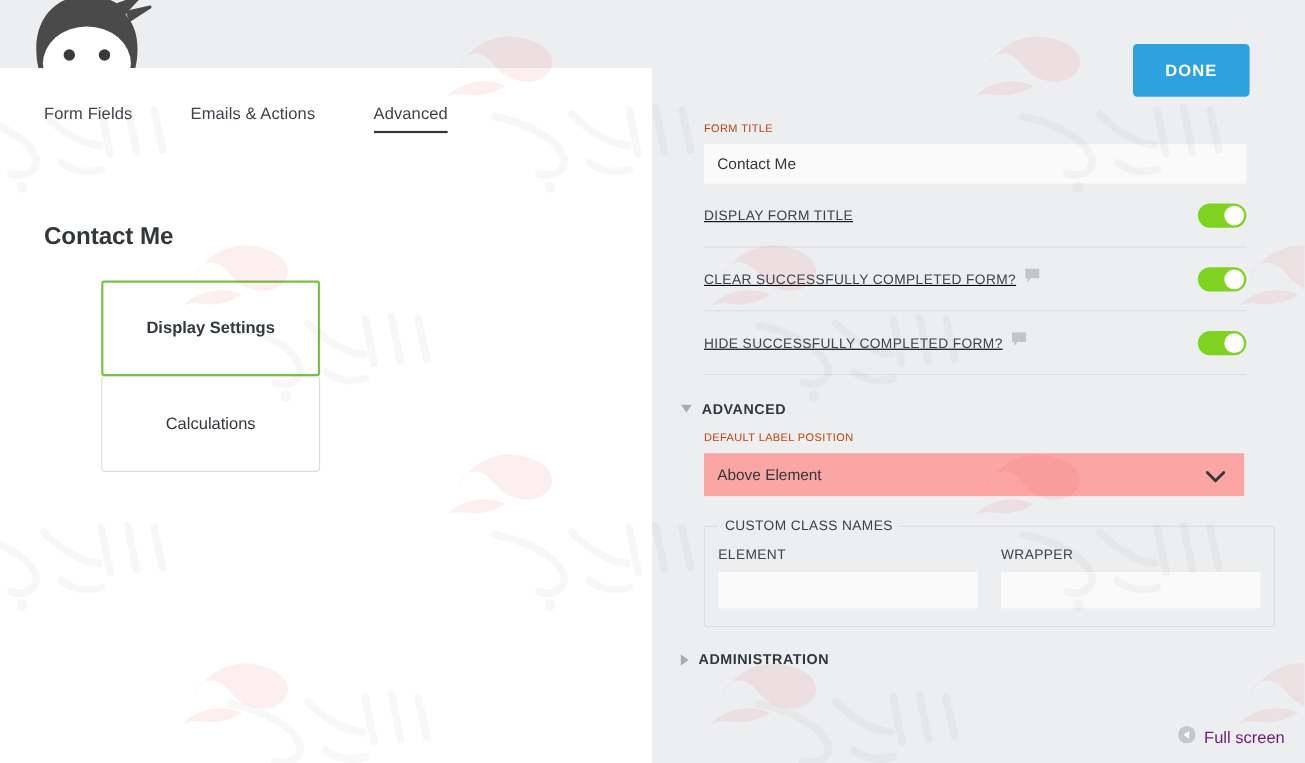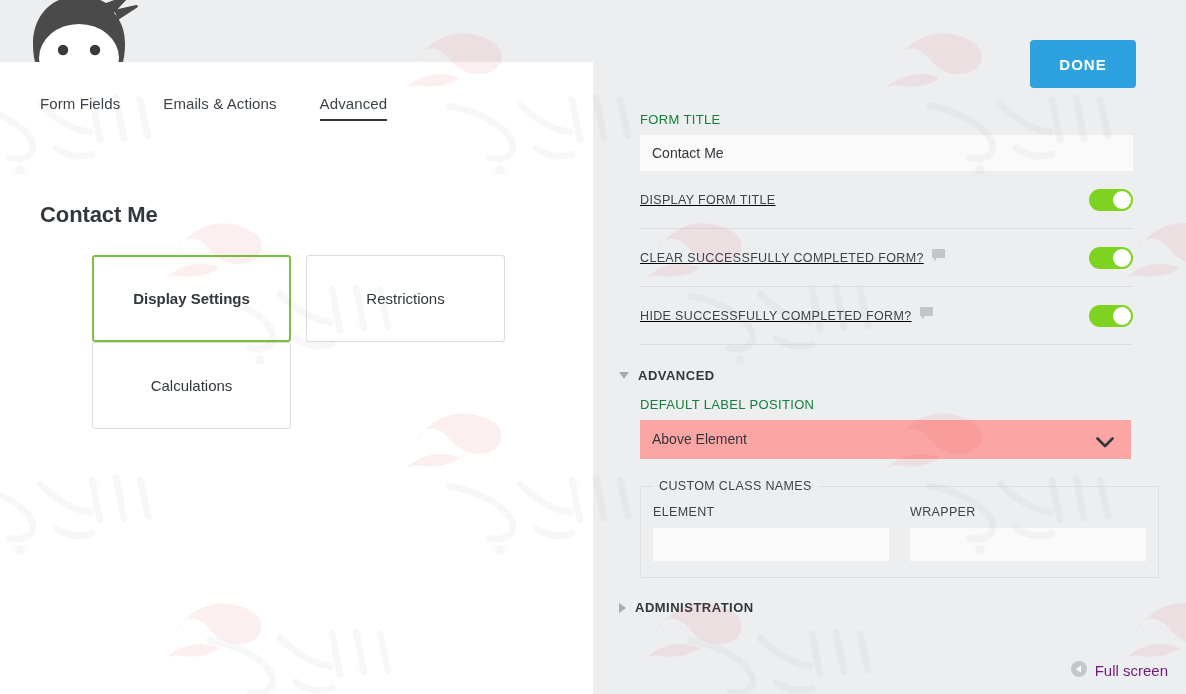--- a/index.html
+++ b/index.html
@@ -54,21 +54,21 @@
     background: #ffffff;
     z-index: 10;
   }
 
   .tabs {
     position: absolute;
     left: 40px;
     top: 33px;
     display: flex;
     align-items: flex-start;
-    gap: 2px;
+    gap: 12px;
   }
   .tab {
     font-size: 15px;
     color: #3c434a;
     letter-spacing: 0.1px;
     padding: 0 0 9px 0;
     margin-right: 41px;
     cursor: pointer;
     position: relative;
     white-space: nowrap;
@@ -154,22 +154,22 @@
   }
 
   .settings {
     position: absolute;
     left: 47px;
     top: 112px;
     width: 500px;
   }
 
   .field-label {
-    font-size: 13px;
-    color: #15803d;
+    font-size: 10px;
+    color: #c2410c;
     letter-spacing: 0.35px;
     margin-bottom: 8px;
   }
 
   .text-input {
     width: 493px;
     height: 36px;
     background: #fafafa;
     border: none;
     outline: none;
@@ -543,23 +543,20 @@
       <div class="tab">Emails &amp; Actions</div>
       <div class="tab active">Advanced</div>
     </div>
 
     <div class="form-name">Contact Me</div>
 
     <div class="cards">
       <div class="card-row">
         <div class="card selected">
           <span>Display Settings</span>
-        </div>
-        <div class="card">
-          <span>Restrictions</span>
         </div>
       </div>
       <div class="card-row">
         <div class="card">
           <span>Calculations</span>
         </div>
       </div>
     </div>
   </div>
 

